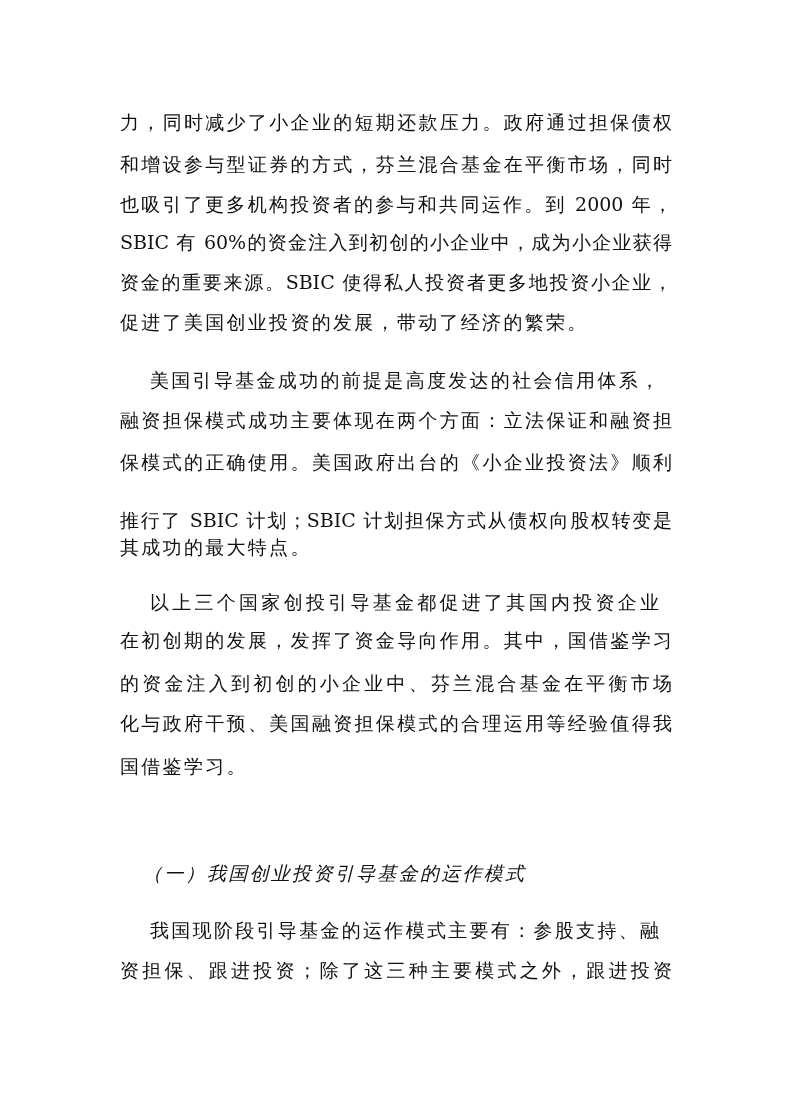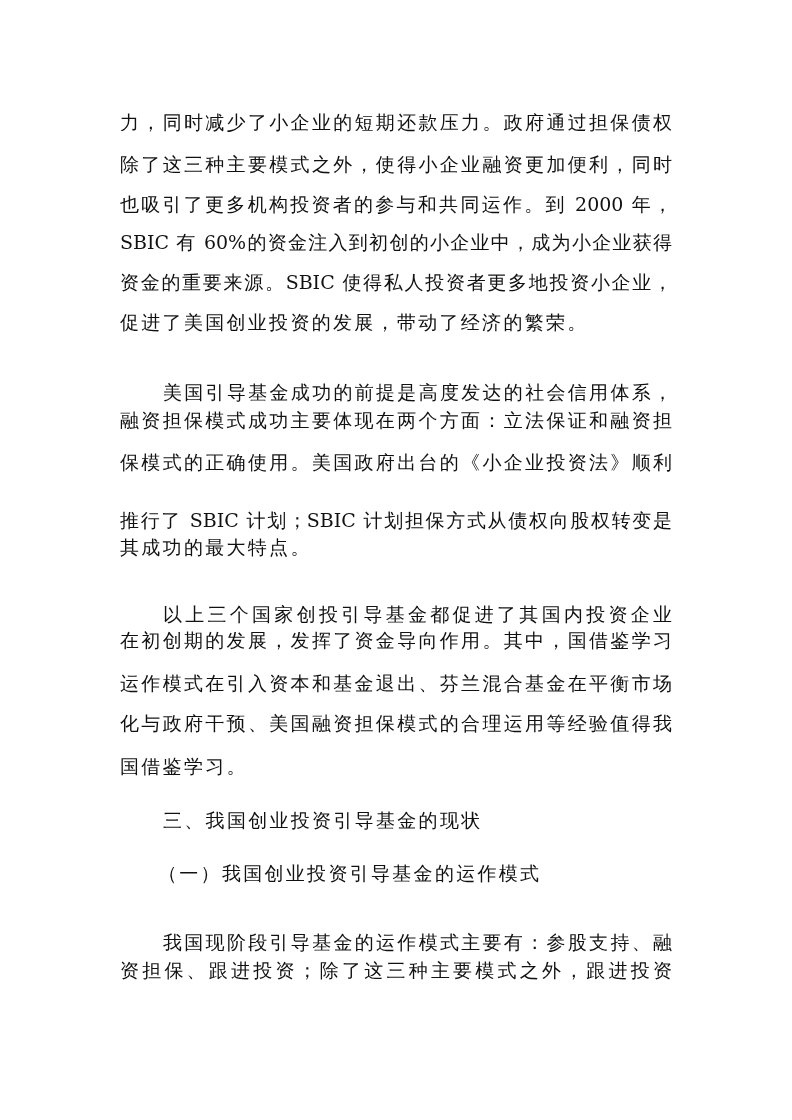--- a/index.html
+++ b/index.html
@@ -28,72 +28,71 @@
     width: 552px;
     height: 28px;
     line-height: 28px;
     font-size: 19px;
     white-space: nowrap;
     text-align: justify;
     text-align-last: justify;
     letter-spacing: 0;
   }
   .line.indent {
-    left: 163px;
+    left: 150px;
     width: 509px;
-    margin-top: 12px;
   }
   .line.last {
     text-align-last: left;
     letter-spacing: 2.3px;
   }
   .line.heading {
     left: 163px;
     width: auto;
     text-align-last: left;
     letter-spacing: 2.3px;
   }
   .line.subheading {
-    left: 158px;
+    left: 143px;
     width: auto;
     text-align-last: left;
     letter-spacing: 2.3px;
+    font-style: italic;
   }
 </style>
 </head>
 <body>
 
 <div class="page">
 
   <div>
     <div class="line" style="top:108px">力，同时减少了小企业的短期还款压力。政府通过担保债权</div>
-    <div class="line" style="top:150px">除了这三种主要模式之外，使得小企业融资更加便利，同时</div>
+    <div class="line" style="top:150px">和增设参与型证券的方式，芬兰混合基金在平衡市场，同时</div>
     <div class="line" style="top:190px">也吸引了更多机构投资者的参与和共同运作。到 2000 年，</div>
     <div class="line" style="top:228px">SBIC 有 60%的资金注入到初创的小企业中，成为小企业获得</div>
     <div class="line" style="top:268px">资金的重要来源。SBIC 使得私人投资者更多地投资小企业，</div>
     <div class="line last" style="top:308px">促进了美国创业投资的发展，带动了经济的繁荣。</div>
   </div>
 
   <div>
     <div class="line indent" style="top:366px">美国引导基金成功的前提是高度发达的社会信用体系，</div>
     <div class="line" style="top:406px">融资担保模式成功主要体现在两个方面：立法保证和融资担</div>
     <div class="line" style="top:448px">保模式的正确使用。美国政府出台的《小企业投资法》顺利</div>
     <div class="line" style="top:506px">推行了 SBIC 计划；SBIC 计划担保方式从债权向股权转变是</div>
     <div class="line last" style="top:533px">其成功的最大特点。</div>
   </div>
 
   <div>
     <div class="line indent" style="top:588px">以上三个国家创投引导基金都促进了其国内投资企业</div>
     <div class="line" style="top:626px">在初创期的发展，发挥了资金导向作用。其中，国借鉴学习</div>
-    <div class="line" style="top:669px">运作模式在引入资本和基金退出、芬兰混合基金在平衡市场</div>
+    <div class="line" style="top:669px">的资金注入到初创的小企业中、芬兰混合基金在平衡市场</div>
     <div class="line" style="top:709px">化与政府干预、美国融资担保模式的合理运用等经验值得我</div>
     <div class="line last" style="top:752px">国借鉴学习。</div>
   </div>
 
-  <div class="line heading" style="top:806px">三、我国创业投资引导基金的现状</div>
 
   <div class="line subheading" style="top:859px">（一）我国创业投资引导基金的运作模式</div>
 
   <div>
     <div class="line indent" style="top:916px">我国现阶段引导基金的运作模式主要有：参股支持、融</div>
     <div class="line" style="top:956px">资担保、跟进投资；除了这三种主要模式之外，跟进投资</div>
   </div>
 
 </div>
 

